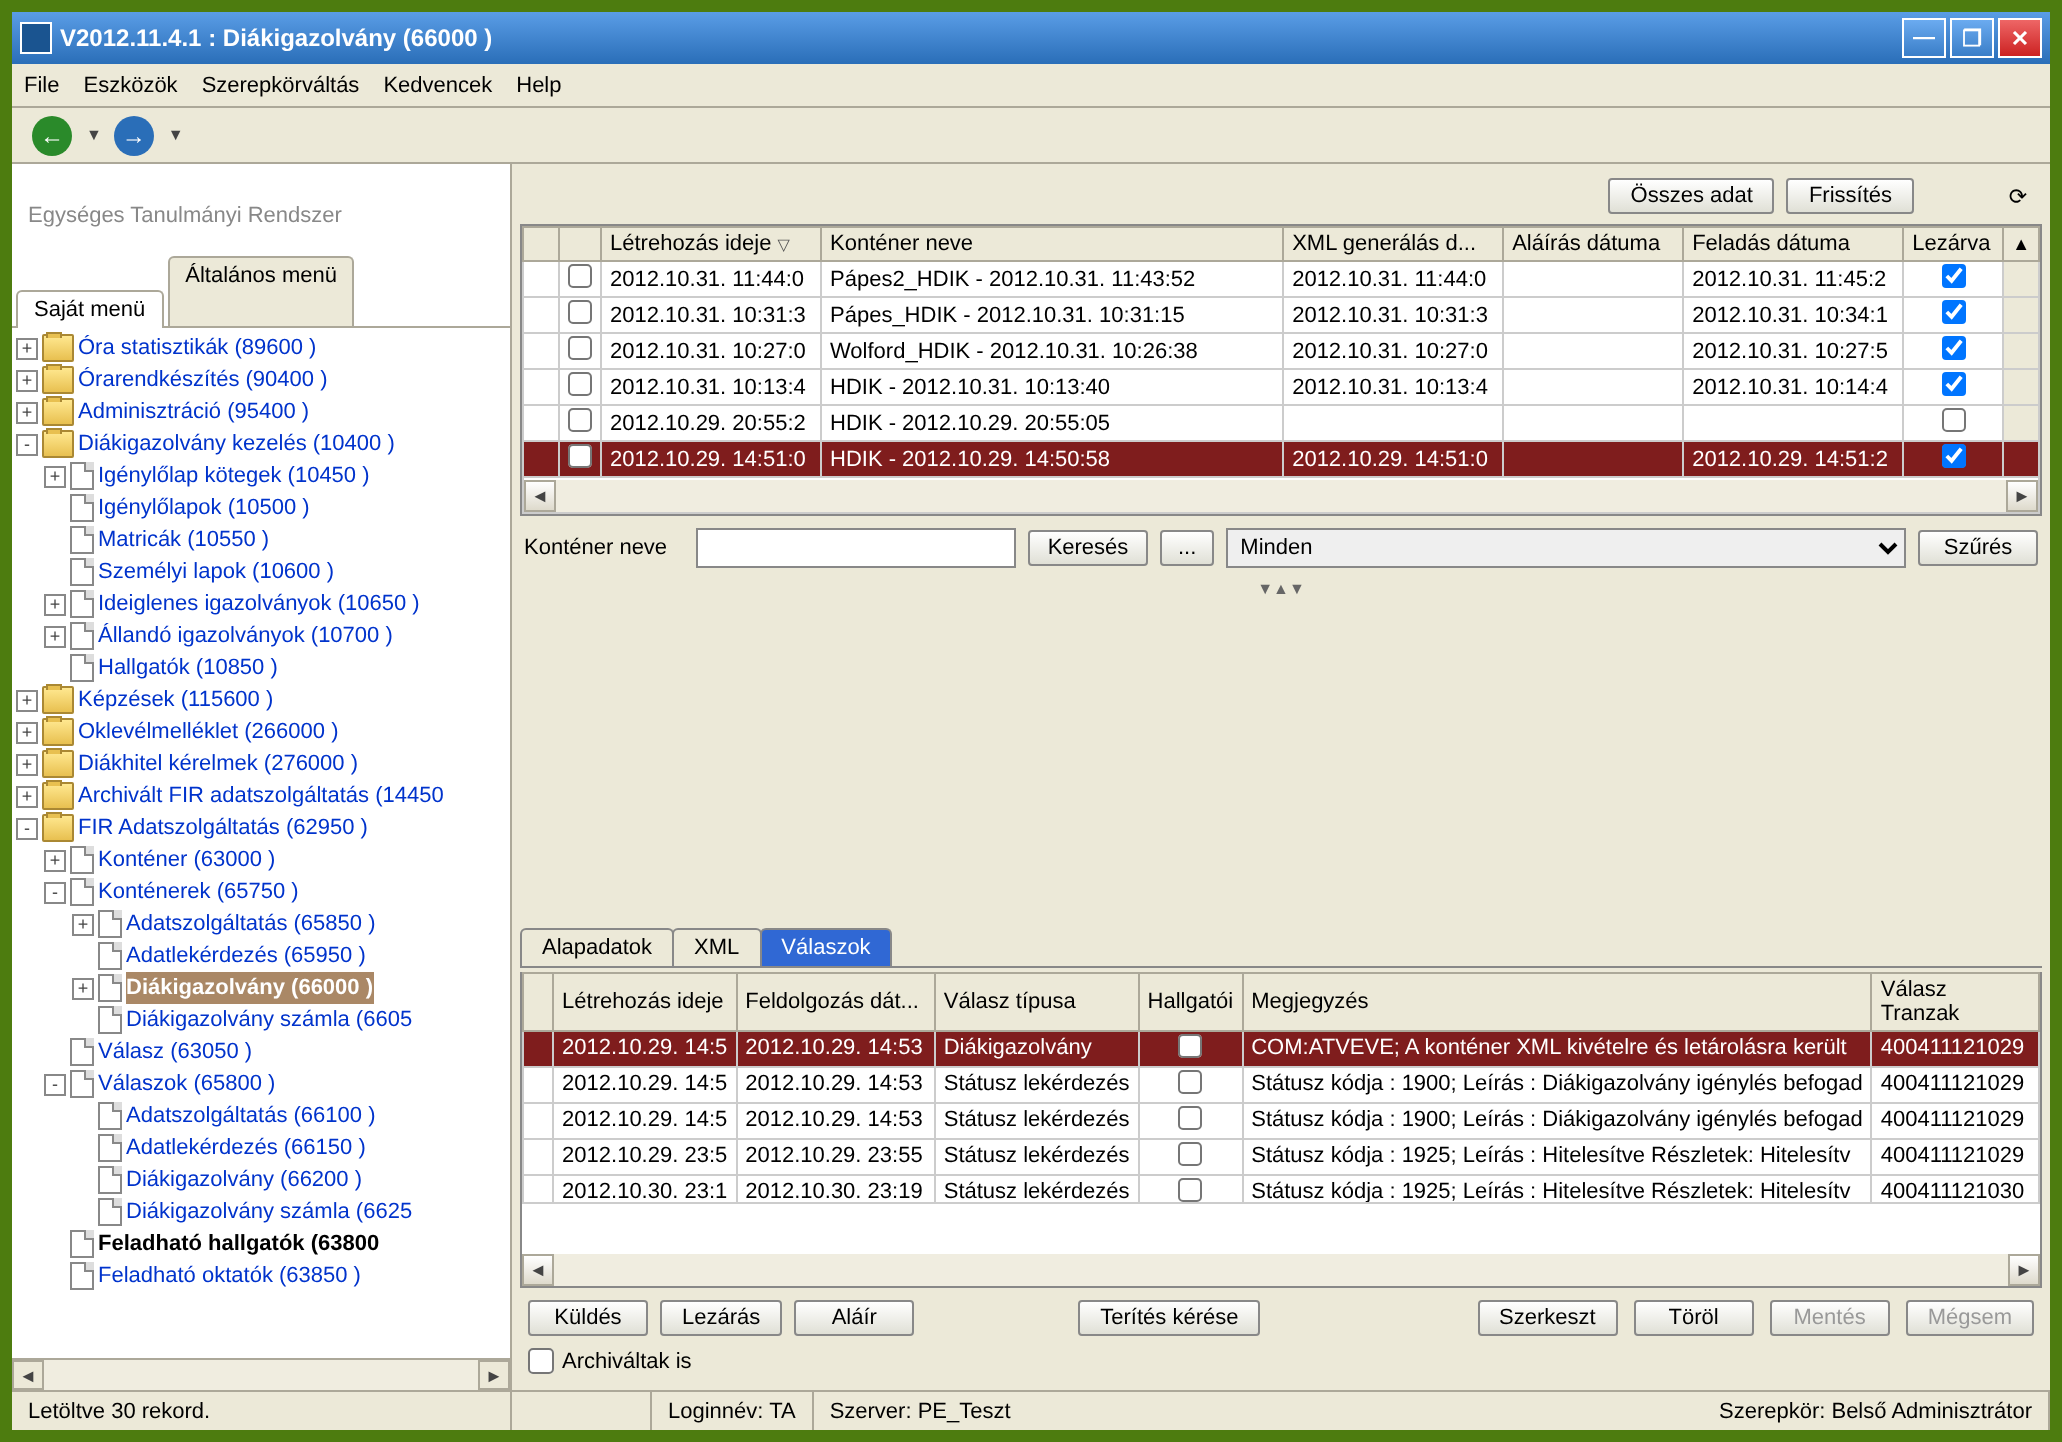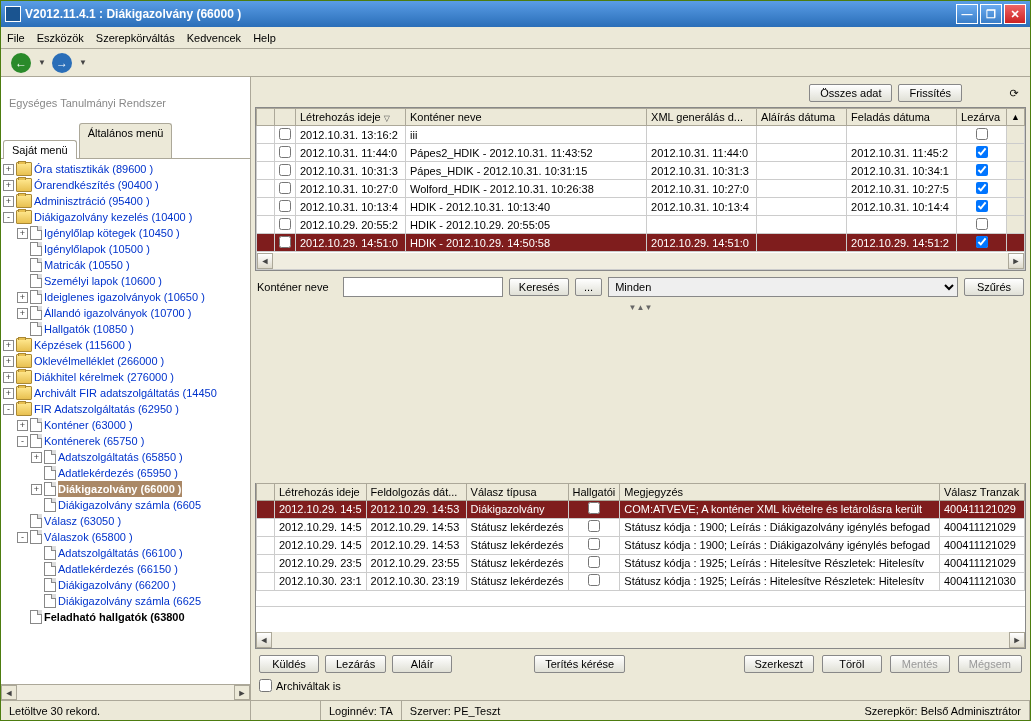--- a/index.html
+++ b/index.html
@@ -1,17 +1,17 @@
 <!DOCTYPE html>
 <html><head>
 <meta charset="utf-8">
 <style>
 * { box-sizing: border-box; margin: 0; padding: 0; font-family: Tahoma, sans-serif; font-size: 11px; }
 body { background: #fff; overflow: hidden; }
-.window { width: 1031px; height: 721px; border: 1px solid #4d7c0f; background: #ece9d8; display: flex; flex-direction: column; }
+.window { width: 1031px; height: 721px; border: 6px solid #4d7c0f; background: #ece9d8; display: flex; flex-direction: column; }
 .titlebar { height: 26px; background: linear-gradient(to bottom, #5a9de6, #2a6eb8); display: flex; align-items: center; padding: 0 4px; color: #fff; }
 .titlebar .icon { width: 16px; height: 16px; background: #1a5490; margin-right: 4px; border: 1px solid #fff; }
 .titlebar .title { flex: 1; font-weight: bold; font-size: 12px; }
 .titlebar .winbtns { display: flex; gap: 2px; }
 .winbtn { width: 22px; height: 20px; border: 1px solid #fff; display: flex; align-items: center; justify-content: center; background: linear-gradient(to bottom, #6babf0, #3a7ec8); color: #fff; cursor: pointer; font-weight: bold; }
 .winbtn.close { background: linear-gradient(to bottom, #e66, #c22); }
 .menubar { height: 22px; background: #ece9d8; display: flex; align-items: center; padding: 0 6px; gap: 12px; border-bottom: 1px solid #aca899; }
 .menuitem { cursor: pointer; }
 .toolbar { height: 28px; background: #ece9d8; display: flex; align-items: center; padding: 0 6px; gap: 2px; border-bottom: 1px solid #aca899; }
 .navbtn { width: 28px; height: 22px; display: flex; align-items: center; justify-content: center; cursor: pointer; }
@@ -270,20 +270,25 @@
           <div class="tree-node ind2">
             <span class="noexp"></span>
             <span class="ticon doc"></span>
             <span class="label">Diákigazolvány számla (6625</span>
           </div>
           <div class="tree-node ind1">
             <span class="noexp"></span>
             <span class="ticon doc"></span>
             <span class="label bold">Feladható hallgatók (63800</span>
           </div>
+          <div class="tree-node ind1">
+            <span class="noexp"></span>
+            <span class="ticon doc"></span>
+            <span class="label">Feladható oktatók (63850  )</span>
+          </div>
         </div>
       <div class="hscroll">
         <div class="harrow">◄</div>
         <div class="htrack"></div>
         <div class="harrow">►</div>
       </div>
     </div>
 
     <div class="content">
       <div class="toprow">
@@ -316,31 +321,20 @@
             <th>Aláírás dátuma</th>
             <th>Feladás dátuma</th>
             <th>Lezárva</th>
             <th class="scrollbar-v-col" style="text-align:center;font-size:9px;">▲</th>
           </tr>
             </thead>
           <tbody id="grid1-body">
               <tr>
                 <td class="chkcell"></td>
                 <td class="chkcell"><input type="checkbox" class="chk" style=""></td>
-                <td>2012.10.31. 13:16:2</td>
-                <td>iii</td>
-                <td></td>
-                <td></td>
-                <td></td>
-                <td style="text-align:center"><input type="checkbox" class="chk" style=""></td>
-                <td class="scrollbar-v-col"></td>
-              </tr>
-              <tr>
-                <td class="chkcell"></td>
-                <td class="chkcell"><input type="checkbox" class="chk" style=""></td>
                 <td>2012.10.31. 11:44:0</td>
                 <td>Pápes2_HDIK - 2012.10.31. 11:43:52</td>
                 <td>2012.10.31. 11:44:0</td>
                 <td></td>
                 <td>2012.10.31. 11:45:2</td>
                 <td style="text-align:center"><input type="checkbox" class="chk" checked="" style=""></td>
                 <td class="scrollbar-v-col"></td>
               </tr>
               <tr>
                 <td class="chkcell"></td>
@@ -417,20 +411,25 @@
         <input type="text" style="width: 160px;" value="">
         <button class="btn">Keresés</button>
         <button class="btn" style="min-width:24px">...</button>
         <select><option>Minden</option></select>
         <button class="btn">Szűrés</button>
       </div>
 
       <div class="midhandle">▼▲▼</div>
       <div style="flex:1"></div>
 
+      <div class="detail-tabs">
+        <div class="detail-tab">Alapadatok</div>
+        <div class="detail-tab">XML</div>
+        <div class="detail-tab active">Válaszok</div>
+      </div>
       <div class="detail-grid-wrap">
         <div class="detail-grid-scroll">
         <table class="grid" id="grid2">
           <colgroup>
                 <col style="width:18px">
                 <col style="width:90px">
                 <col style="width:100px">
                 <col style="width:100px">
                 <col style="width:50px">
                 <col>

